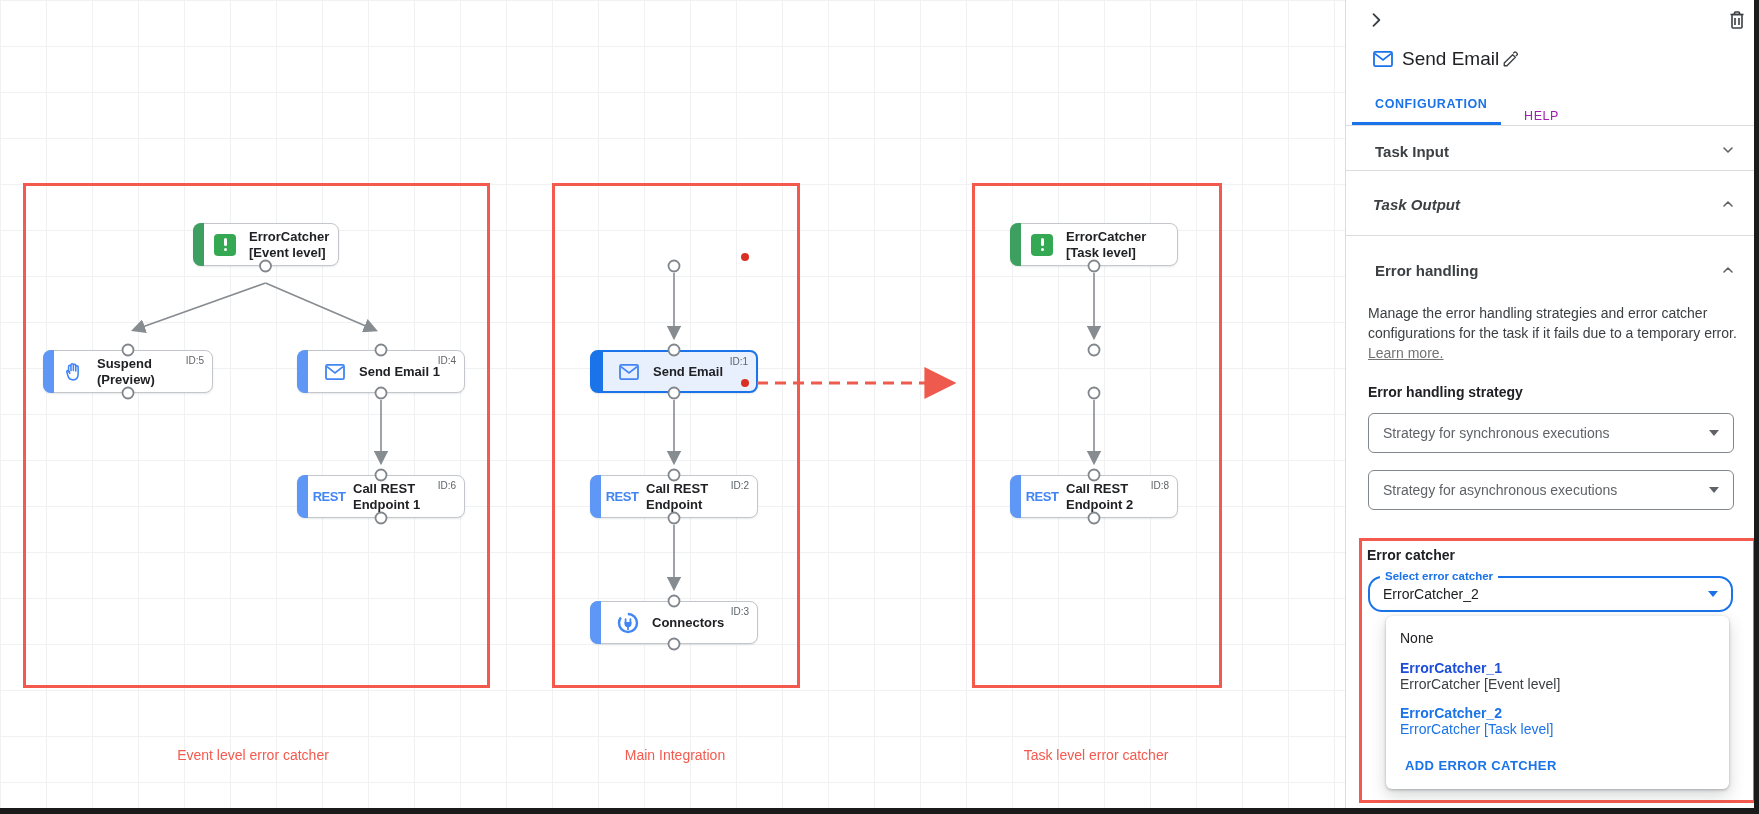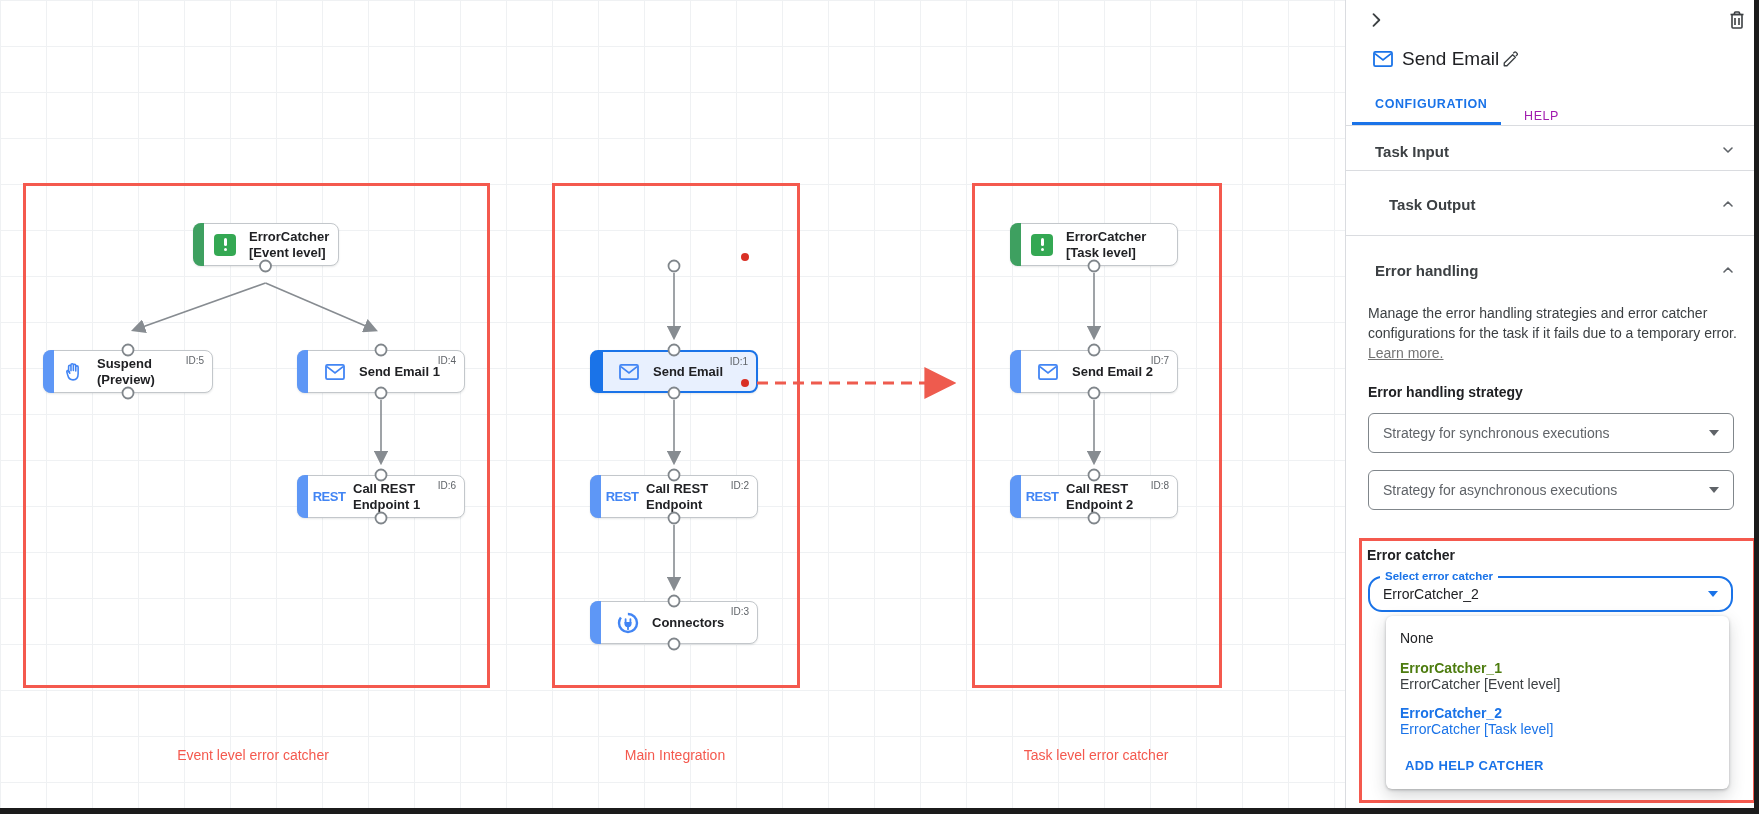--- a/index.html
+++ b/index.html
@@ -48,21 +48,21 @@
     position:absolute; height:40px; border:1px solid #80868b; border-radius:6px; background:#fff;
     display:flex; align-items:center; padding:0 14px; font-size:14px; color:#5f6368;
   }
   .caret-down { width:0; height:0; border-left:5px solid transparent; border-right:5px solid transparent; border-top:6px solid #5f6368; margin-left:auto; }
   .caret-down.blue { border-top-color:#1a73e8; }
   .menu {
     position:absolute; background:#fff; border-radius:6px; z-index:6;
     box-shadow:0 1px 3px rgba(60,64,67,.35), 0 6px 16px rgba(60,64,67,.22);
     padding-left:12px;
   }
-  .menu-name { font-size:14px; font-weight:700; color:#4d7c0f; }
+  .menu-name { font-size:14px; font-weight:700; color:#1d4ed8; }
   .menu-desc { font-size:14px; color:#3c4043; }
   .menu .sel .menu-name, .menu .sel .menu-desc { color:#1a73e8; }
   .annot { position:absolute; border:3px solid #f4594e; z-index:5; }
   .edge-bar { position:absolute; background:#1b1b1b; z-index:9; }
 </style>
 </head>
 <body>
 
 <div id="app">
 
@@ -174,33 +174,20 @@
       <div class="accent green"></div>
       <div class="icon-box" style="margin-left:18px;">
           <span class="ec-icon"></span>
         </div>
       <div class="nlabel">
           <div>ErrorCatcher</div>
           <div>[Task level]</div>
         </div>
     </div>
 
-    <div class="node" style="left:1010px; top:350px; width:168px;">
-      <div class="accent blue"></div>
-      <div class="icon-box">
-        <svg class="lineart" width="22" height="18" viewBox="0 0 24 20" fill="none" stroke="#4285f4" stroke-width="2">
-          <rect x="2" y="2" width="20" height="16" rx="1.5"></rect>
-            <path d="M3 4l9 7 9-7"></path>
-        </svg>
-      </div>
-      <div class="nlabel">
-          <div>Send Email 2</div>
-        </div>
-      <div class="nid">ID:7</div>
-    </div>
 
     <div class="node" style="left:1010px; top:475px; width:168px;">
       <div class="accent blue"></div>
       <div class="icon-box" style="margin-left:18px;">
           <span class="word-icon blue">REST</span>
         </div>
       <div class="nlabel">
           <div>Call REST</div>
           <div>Endpoint 2</div>
         </div>
@@ -293,21 +280,21 @@
     <div class="divider" style="top:125px;"></div>
 
     <div class="p-abs sect-title" style="left:29px; top:143px;">Task Input</div>
     <div class="p-abs" style="left:374px; top:142px;">
       <svg width="16" height="16" viewBox="0 0 24 24" fill="none" stroke="#5f6368" stroke-width="2.4" stroke-linecap="round" stroke-linejoin="round">
           <path d="M6 9l6 6 6-6"></path>
         </svg>
     </div>
     <div class="divider" style="top:170px;"></div>
 
-    <div class="p-abs sect-title" style="left:43px; top:196px;">Task Output</div>
+    <div class="p-abs sect-title" style="left:27px; top:196px;font-style:italic;">Task Output</div>
     <div class="p-abs" style="left:374px; top:196px;">
       <svg width="16" height="16" viewBox="0 0 24 24" fill="none" stroke="#5f6368" stroke-width="2.4" stroke-linecap="round" stroke-linejoin="round">
           <path d="M6 15l6-6 6 6"></path>
         </svg>
     </div>
     <div class="divider" style="top:235px;"></div>
 
     <div class="p-abs sect-title" style="left:29px; top:262px;">Error handling</div>
     <div class="p-abs" style="left:374px; top:262px;">
       <svg width="16" height="16" viewBox="0 0 24 24" fill="none" stroke="#5f6368" stroke-width="2.4" stroke-linecap="round" stroke-linejoin="round">
@@ -344,19 +331,19 @@
     <div class="menu" style="left:40px; top:616px; width:343px; height:173px;">
       <div style="position:absolute; left:14px; top:14px; font-size:14px; color:#202124;">None</div>
       <div style="position:absolute; left:14px; top:44px;">
         <div class="menu-name">ErrorCatcher_1</div>
         <div class="menu-desc">ErrorCatcher [Event level]</div>
       </div>
       <div class="sel" style="position:absolute; left:14px; top:89px;">
         <div class="menu-name">ErrorCatcher_2</div>
         <div class="menu-desc">ErrorCatcher [Task level]</div>
       </div>
-      <div style="position:absolute; left:19px; top:142px; font-size:13px; font-weight:700; letter-spacing:.4px; color:#1a73e8; cursor:pointer;">ADD HELP CATCHER</div>
+      <div style="position:absolute; left:19px; top:142px; font-size:13px; font-weight:700; letter-spacing:.4px; color:#1a73e8; cursor:pointer;">ADD ERROR CATCHER</div>
     </div>
   </div>
 
   <div class="edge-bar" style="left:0; top:808px; width:1759px; height:6px;"></div>
   <div class="edge-bar" style="left:1754px; top:0; width:5px; height:814px;"></div>
 </div>
 
 </body></html>

